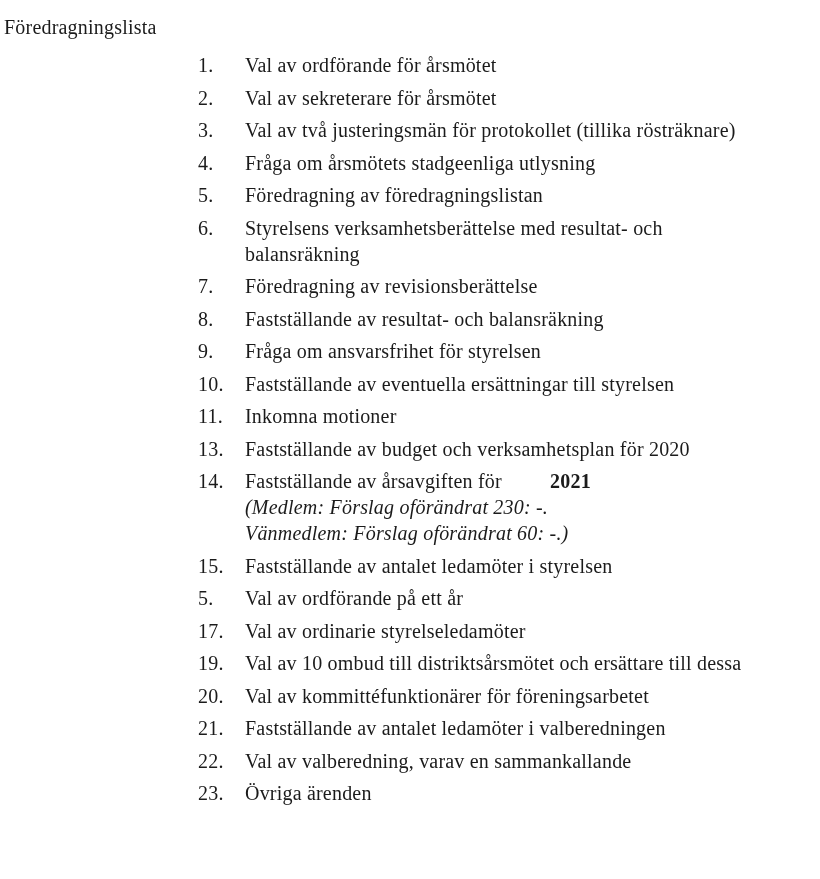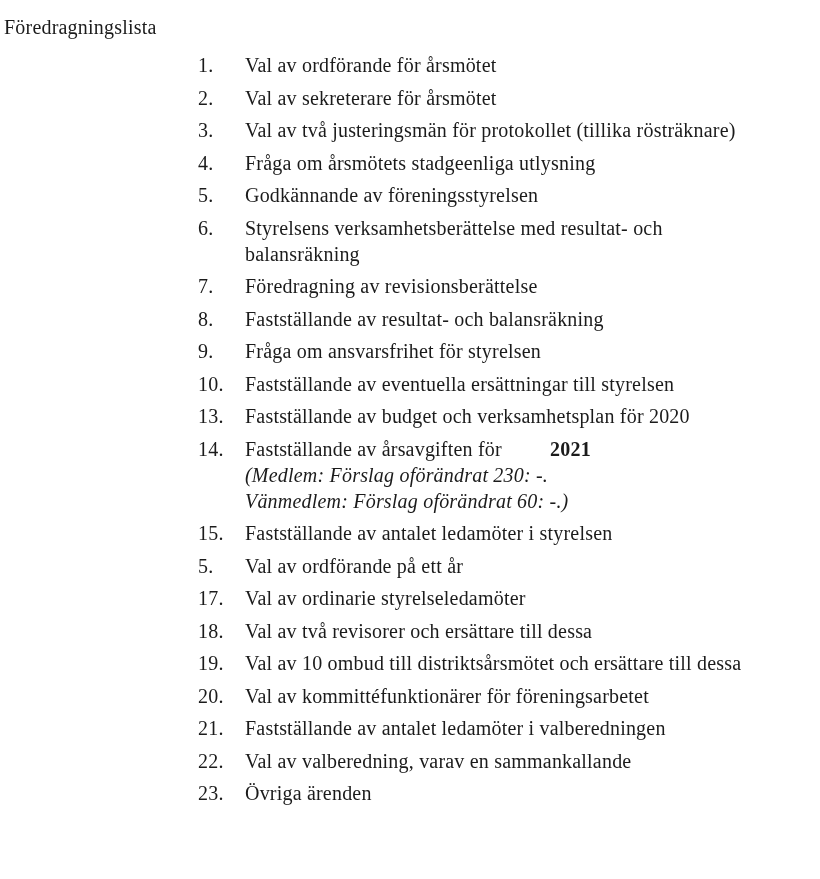--- a/index.html
+++ b/index.html
@@ -79,21 +79,21 @@
         <span class="txt">Val av två justeringsmän för protokollet (tillika rösträknare)</span>
       </div>
 
     <div class="row">
         <span class="num">4.</span>
         <span class="txt">Fråga om årsmötets stadgeenliga utlysning</span>
       </div>
 
     <div class="row">
         <span class="num">5.</span>
-        <span class="txt">Godkännande av föreningsstyrelsen</span>
+        <span class="txt">Föredragning av föredragningslistan</span>
       </div>
 
     <div class="row">
         <span class="num">6.</span>
         <span class="txt">Styrelsens verksamhetsberättelse med resultat- och
 balansräkning</span>
       </div>
 
     <div class="row">
         <span class="num">7.</span>
@@ -108,20 +108,24 @@
     <div class="row">
         <span class="num">9.</span>
         <span class="txt">Fråga om ansvarsfrihet för styrelsen</span>
       </div>
 
     <div class="row">
         <span class="num">10.</span>
         <span class="txt">Fastställande av eventuella ersättningar till styrelsen</span>
       </div>
 
+    <div class="row">
+        <span class="num">11.</span>
+        <span class="txt">Inkomna motioner</span>
+      </div>
 
 
     <div class="row">
         <span class="num">13.</span>
         <span class="txt">Fastställande av budget och verksamhetsplan för 2020</span>
       </div>
 
     <div class="row">
         <span class="num">14.</span>
         <span class="txt"><span>Fastställande av årsavgiften för </span><b>2021</b><span class="note">(Medlem: Förslag oförändrat 230: -.</span><span class="note">Vänmedlem: Förslag oförändrat 60: -.)</span></span>
@@ -135,24 +139,20 @@
     <div class="row">
         <span class="num">5.</span>
         <span class="txt">Val av ordförande på ett år</span>
       </div>
 
     <div class="row">
         <span class="num">17.</span>
         <span class="txt">Val av ordinarie styrelseledamöter</span>
       </div>
 
-    <div class="row">
-        <span class="num">18.</span>
-        <span class="txt">Val av två revisorer och ersättare till dessa</span>
-      </div>
 
     <div class="row">
         <span class="num">19.</span>
         <span class="txt">Val av 10 ombud till distriktsårsmötet och ersättare till dessa</span>
       </div>
 
     <div class="row">
         <span class="num">20.</span>
         <span class="txt">Val av kommittéfunktionärer för föreningsarbetet</span>
       </div>

